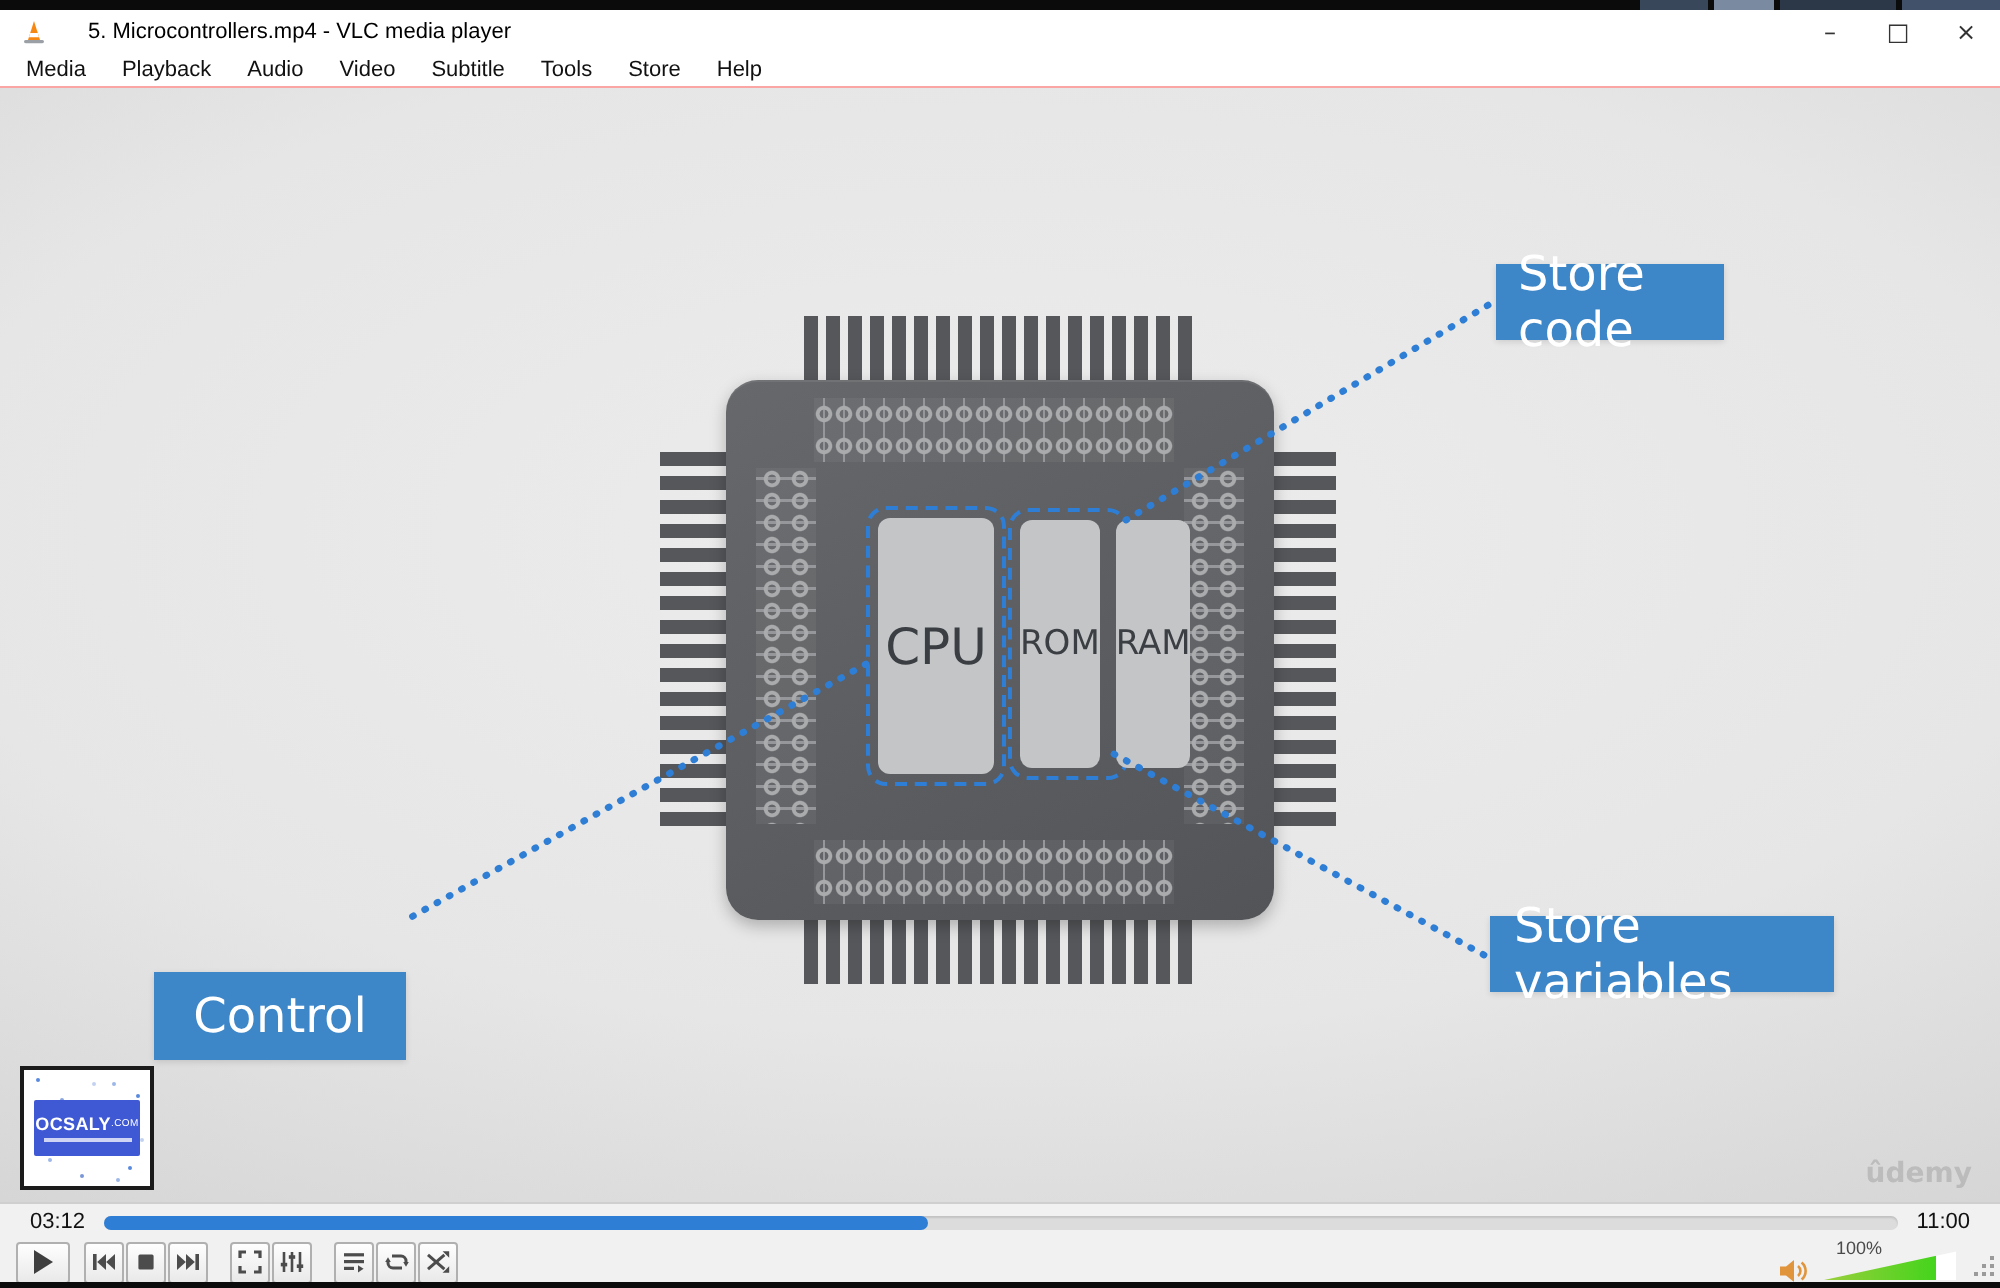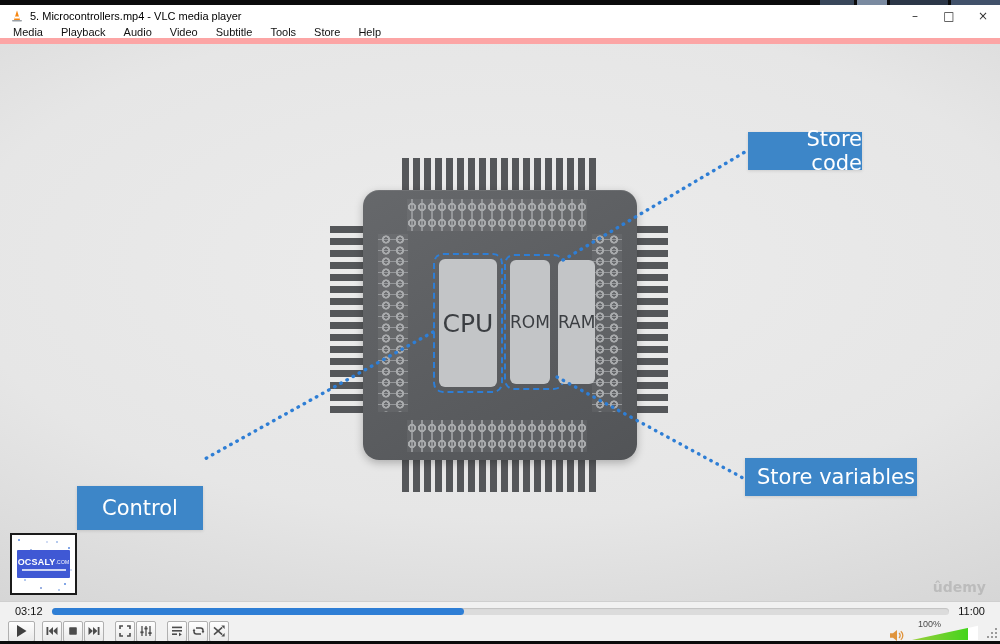--- a/index.html
+++ b/index.html
@@ -8,28 +8,28 @@
 
   
   .top-strip { position:absolute; left:0; top:0; width:1000px; height:5px; background:#0b0b0c; overflow:hidden; }
   .top-strip .seg { position:absolute; top:0; height:5px; }
   .seg1 { left:820px; width:34px; background:#39475a; }
   .seg2 { left:857px; width:30px; background:#7a8aa0; }
   .seg3 { left:890px; width:58px; background:#2c3748; }
   .seg4 { left:951px; width:49px; background:#41516a; }
 
   
-  .titlebar { position:absolute; left:0; top:5px; width:1000px; height:22px; background:#ffffff; display:flex; align-items:center; padding-left:10px; }
+  .titlebar { position:absolute; left:0; top:5px; width:1000px; height:22px; background:#ffffff; display:flex; align-items:center; padding-left:10px;gap:14px; }
   .vlc-icon { width:14px; height:14px; margin-right:6px; flex:0 0 auto; }
   .title-text { font-size:11px; color:#000; white-space:nowrap; }
   .win-controls { margin-left:auto; display:flex; height:22px; }
   .win-btn { width:34px; height:22px; border:none; background:transparent; font-size:12px; color:#333; display:flex; align-items:center; justify-content:center; font-family:"DejaVu Sans", sans-serif; cursor:default; }
 
   
-  .menubar { position:absolute; left:0; top:27px; width:1000px; height:17px; background:#ffffff; display:flex; align-items:center; padding-left:4px; border-bottom:6px solid #fca5a5; }
+  .menubar { position:absolute; left:0; top:27px; width:1000px; height:17px; background:#ffffff; display:flex; align-items:center; padding-left:4px; border-bottom:1px solid #fca5a5; }
   .menu-item { font-size:11px; color:#111; padding:0 9px; height:17px; line-height:17px; cursor:default; }
 
   
   .video { position:absolute; left:0; top:44px; width:1000px; height:557px;
     background: radial-gradient(120% 100% at 50% 40%, #ececec 0%, #e6e6e6 45%, #d3d3d3 78%, #b9b9b9 100%); overflow:hidden; }
 
   
   .pins { position:absolute; }
   .pins-h { background:repeating-linear-gradient(90deg, #55575a 0 7px, rgba(0,0,0,0) 7px 11px); }
   .pins-v { background:repeating-linear-gradient(180deg, #55575a 0 7px, rgba(0,0,0,0) 7px 12px); }
@@ -64,21 +64,21 @@
     display:flex; align-items:center; justify-content:center;
     font-family:"DejaVu Sans", sans-serif; font-size:25px; color:#3b3e42; }
   .romram-outline { position:absolute; left:504px; top:210px; width:60px; height:136px;
     border:2.5px dashed #2e7ed5; border-radius:10px; padding:4px; display:flex; flex-direction:row; gap:8px; }
   .mem-block { flex:1; background:#c3c5c7; border-radius:6px; display:flex; align-items:center; justify-content:center;
     font-family:"DejaVu Sans", sans-serif; font-size:17px; color:#3b3e42; }
 
   .connectors { position:absolute; left:0; top:0; width:1000px; height:557px; pointer-events:none; }
 
   .callout { position:absolute; background:#3d86c8; color:#ffffff; font-family:"DejaVu Sans", sans-serif;
-    font-size:21px; display:flex; align-items:center; box-shadow:0 1px 3px rgba(0,0,0,0.12);text-align:right; }
+    font-size:24px; display:flex; align-items:center; box-shadow:0 1px 3px rgba(0,0,0,0.12); }
   .co-store-code { left:748px; top:88px; width:114px; height:38px; padding-left:11px; }
   .co-store-variables { left:745px; top:414px; width:172px; height:38px; padding-left:12px; }
   .co-calculate { left:77px; top:394px; width:126px; height:44px; justify-content:center; }
   .co-control { left:77px; top:442px; width:126px; height:44px; justify-content:center; }
 
   
   .thumb { position:absolute; left:10px; top:489px; width:67px; height:62px; background:#ffffff; border:2px solid #1b1b1b; overflow:hidden; }
   .thumb::before { content:""; position:absolute; left:6px; top:4px; width:2px; height:2px; border-radius:50%; background:#5a8adf;
     box-shadow: 38px 2px 0 #9db8e8, 50px 8px 0 #5a8adf, 12px 10px 0 #8aa6e0, 46px 44px 0 #5a8adf, 6px 40px 0 #9db8e8,
                 22px 48px 0 #7a97d8, 40px 50px 0 #9db8e8, 52px 30px 0 #c3d2f0, 2px 22px 0 #c3d2f0, 28px 2px 0 #c3d2f0; }

